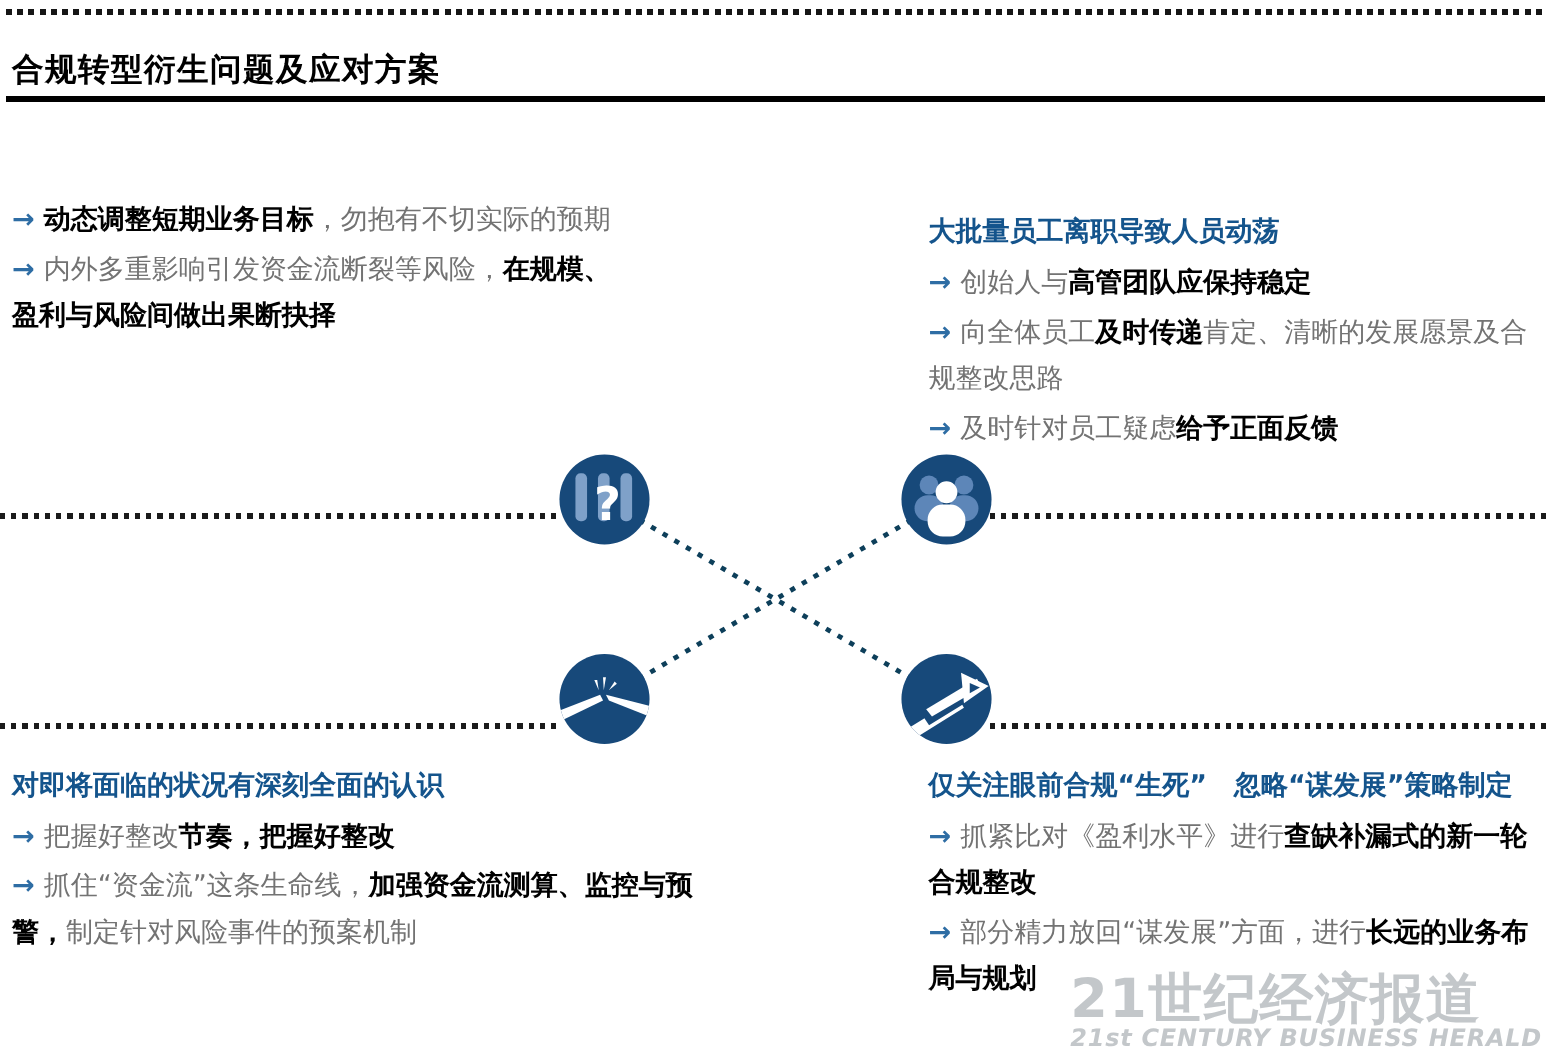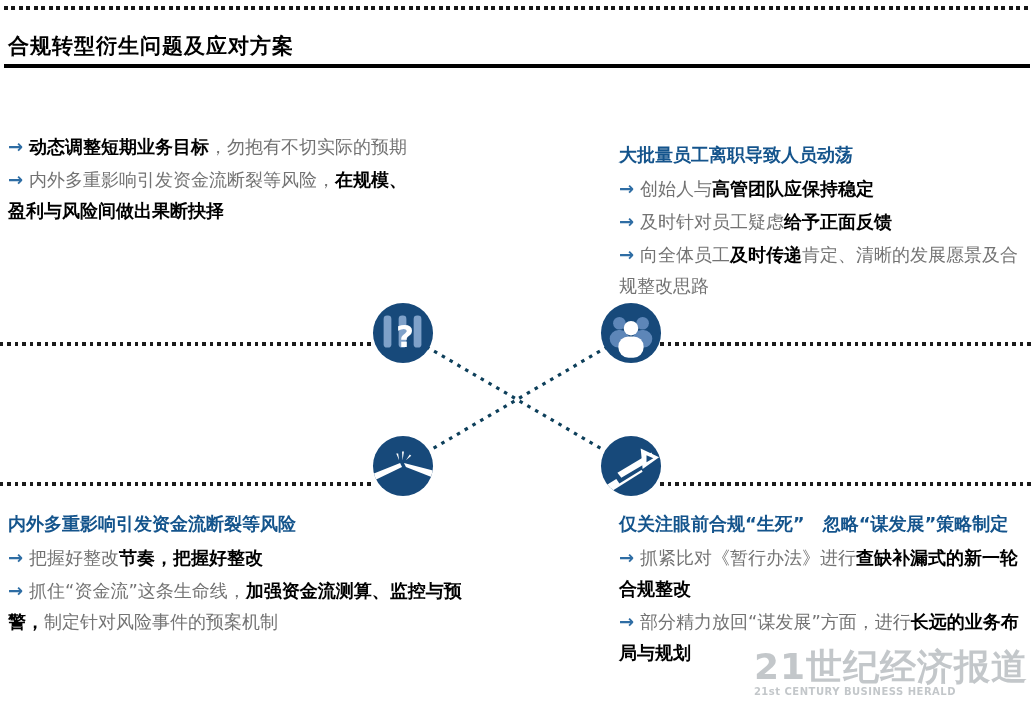--- a/index.html
+++ b/index.html
@@ -36,21 +36,21 @@
   .badge{position:absolute;width:62px;height:62px;}
   .badge svg{display:block;width:62px;height:62px;}
   .b-tl{left:372px;top:302px;}
   .b-tr{left:600px;top:302px;}
   .b-bl{left:372px;top:435px;}
   .b-br{left:600px;top:435px;}
 
   
   .watermark{position:absolute;right:6px;bottom:6px;text-align:left;color:rgba(185,189,193,0.85);z-index:5;}
   .watermark .cn{font-size:36px;font-weight:700;letter-spacing:1px;line-height:32px;}
-  .watermark .en{font-size:10px;font-weight:700;letter-spacing:0.5px;line-height:18px;}
+  .watermark .en{font-size:16px;font-weight:700;font-style:italic;letter-spacing:0.5px;line-height:18px;}
 </style>
 </head>
 <body>
 
 <div class="canvas">
 
   <div class="dotline hdr"></div>
   <h1 class="page-title">合规转型衍生问题及应对方案</h1>
   <div class="thick-rule"></div>
 
@@ -137,41 +137,41 @@
       <span class="arrow">→</span><span class="seg">内外多重影响引发资金流断裂等风险，</span><span class="seg bold">在规模、盈利与风险间做出果断抉择</span>
     </p>
   </section>
 
   <section class="quad q-tr">
     <h2>大批量员工离职导致人员动荡</h2>
     <p>
       <span class="arrow">→</span><span class="seg">创始人与</span><span class="seg bold">高管团队应保持稳定</span>
     </p>
     <p>
-      <span class="arrow">→</span><span class="seg">及时针对员工疑虑</span><span class="seg bold">给予正面反馈</span>
+      <span class="arrow">→</span><span class="seg">向全体员工</span><span class="seg bold">及时传递</span><span class="seg">肯定、清晰的发展愿景及合规整改思路</span>
     </p>
     <p>
-      <span class="arrow">→</span><span class="seg">向全体员工</span><span class="seg bold">及时传递</span><span class="seg">肯定、清晰的发展愿景及合规整改思路</span>
+      <span class="arrow">→</span><span class="seg">及时针对员工疑虑</span><span class="seg bold">给予正面反馈</span>
     </p>
   </section>
 
   <section class="quad q-bl">
-    <h2>内外多重影响引发资金流断裂等风险</h2>
+    <h2>对即将面临的状况有深刻全面的认识</h2>
     <p>
       <span class="arrow">→</span><span class="seg">把握好整改</span><span class="seg bold">节奏，把握好整改</span>
     </p>
     <p>
       <span class="arrow">→</span><span class="seg">抓住“资金流”这条生命线，</span><span class="seg bold">加强资金流测算、监控与预警，</span><span class="seg">制定针对风险事件的预案机制</span>
     </p>
   </section>
 
   <section class="quad q-br">
     <h2>仅关注眼前合规“生死”　忽略“谋发展”策略制定</h2>
     <p>
-      <span class="arrow">→</span><span class="seg">抓紧比对《暂行办法》进行</span><span class="seg bold">查缺补漏式的新一轮合规整改</span>
+      <span class="arrow">→</span><span class="seg">抓紧比对《盈利水平》进行</span><span class="seg bold">查缺补漏式的新一轮合规整改</span>
     </p>
     <p>
       <span class="arrow">→</span><span class="seg">部分精力放回“谋发展”方面，进行</span><span class="seg bold">长远的业务布局与规划</span>
     </p>
   </section>
 
   <div class="watermark">
     <div class="cn">21世纪经济报道</div>
     <div class="en">21st CENTURY BUSINESS HERALD</div>
   </div>

